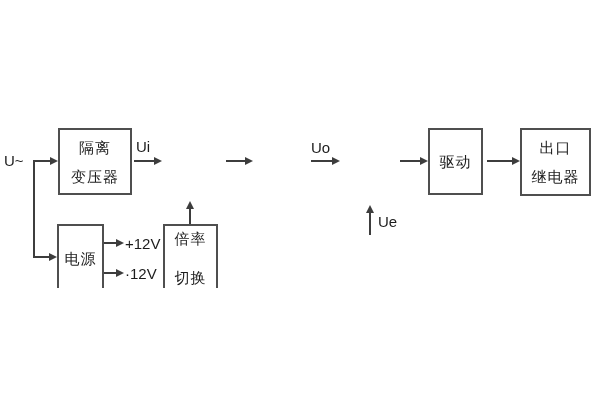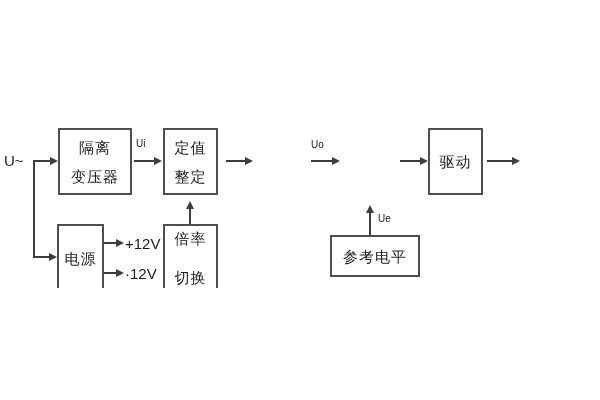--- a/index.html
+++ b/index.html
@@ -13,21 +13,21 @@
     position:relative;width:600px;height:288px;background:var(--background);
     font-family:"Liberation Sans", sans-serif;color:var(--text);overflow:hidden;
   }
   .box{
     position:absolute;box-sizing:border-box;border:2px solid var(--border);
     background:var(--background);display:flex;flex-direction:column;
     align-items:center;justify-content:center;gap:14px;
     font-size:15px;line-height:1;letter-spacing:1px;
   }
   .box.small-gap{gap:24px;}
-  .lbl{position:absolute;font-size:10px;line-height:1;white-space:nowrap;}
+  .lbl{position:absolute;font-size:15px;line-height:1;white-space:nowrap;}
   .lbl.big{font-size:15px;}
   .hline{position:absolute;height:2px;background:var(--line);}
   .vline{position:absolute;width:2px;background:var(--line);}
   .head-right{position:absolute;width:0;height:0;
     border-top:4px solid transparent;border-bottom:4px solid transparent;
     border-left:8px solid var(--line);}
   .head-up{position:absolute;width:0;height:0;
     border-left:4px solid transparent;border-right:4px solid transparent;
     border-bottom:8px solid var(--line);}
   .caption{position:absolute;font-size:14px;line-height:1;letter-spacing:1px;}
@@ -35,44 +35,41 @@
 </head>
 <body>
 
 <div class="canvas">
 
   <div class="box" style="left:58px;top:128px;width:74px;height:67px">
     <span>隔离</span>
     <span>变压器</span>
   </div>
 
-  <div class="box" style="left:163px;top:128px;width:55px;height:67px">
-    <span>定值</span>
-    <span>整定</span>
-  </div>
 
 
 
   <div class="box" style="left:428px;top:128px;width:55px;height:67px">
     <span>驱动</span>
   </div>
 
+  <div class="box" style="left:520px;top:128px;width:71px;height:68px">
+    <span>出口</span>
+    <span>继电器</span>
+  </div>
 
   <div class="box" style="left:57px;top:224px;width:47px;height:68px">
     <span>电源</span>
   </div>
 
   <div class="box small-gap" style="left:163px;top:224px;width:55px;height:67px">
     <span>倍率</span>
     <span>切换</span>
   </div>
 
-  <div class="box" style="left:330px;top:235px;width:90px;height:42px">
-    <span>参考电平</span>
-  </div>
 
   <div class="lbl big" style="left:4px;top:153px">U~</div>
   <div class="lbl" style="left:136px;top:139px">Ui</div>
   <div class="lbl" style="left:311px;top:140px">Uo</div>
   <div class="lbl" style="left:378px;top:214px">Ue</div>
   <div class="lbl big" style="left:125px;top:236px">+12V</div>
   <div class="lbl big" style="left:125px;top:266px">·12V</div>
 
   <div>
     <div class="hline" style="left:33px;top:160px;width:17px"></div>

